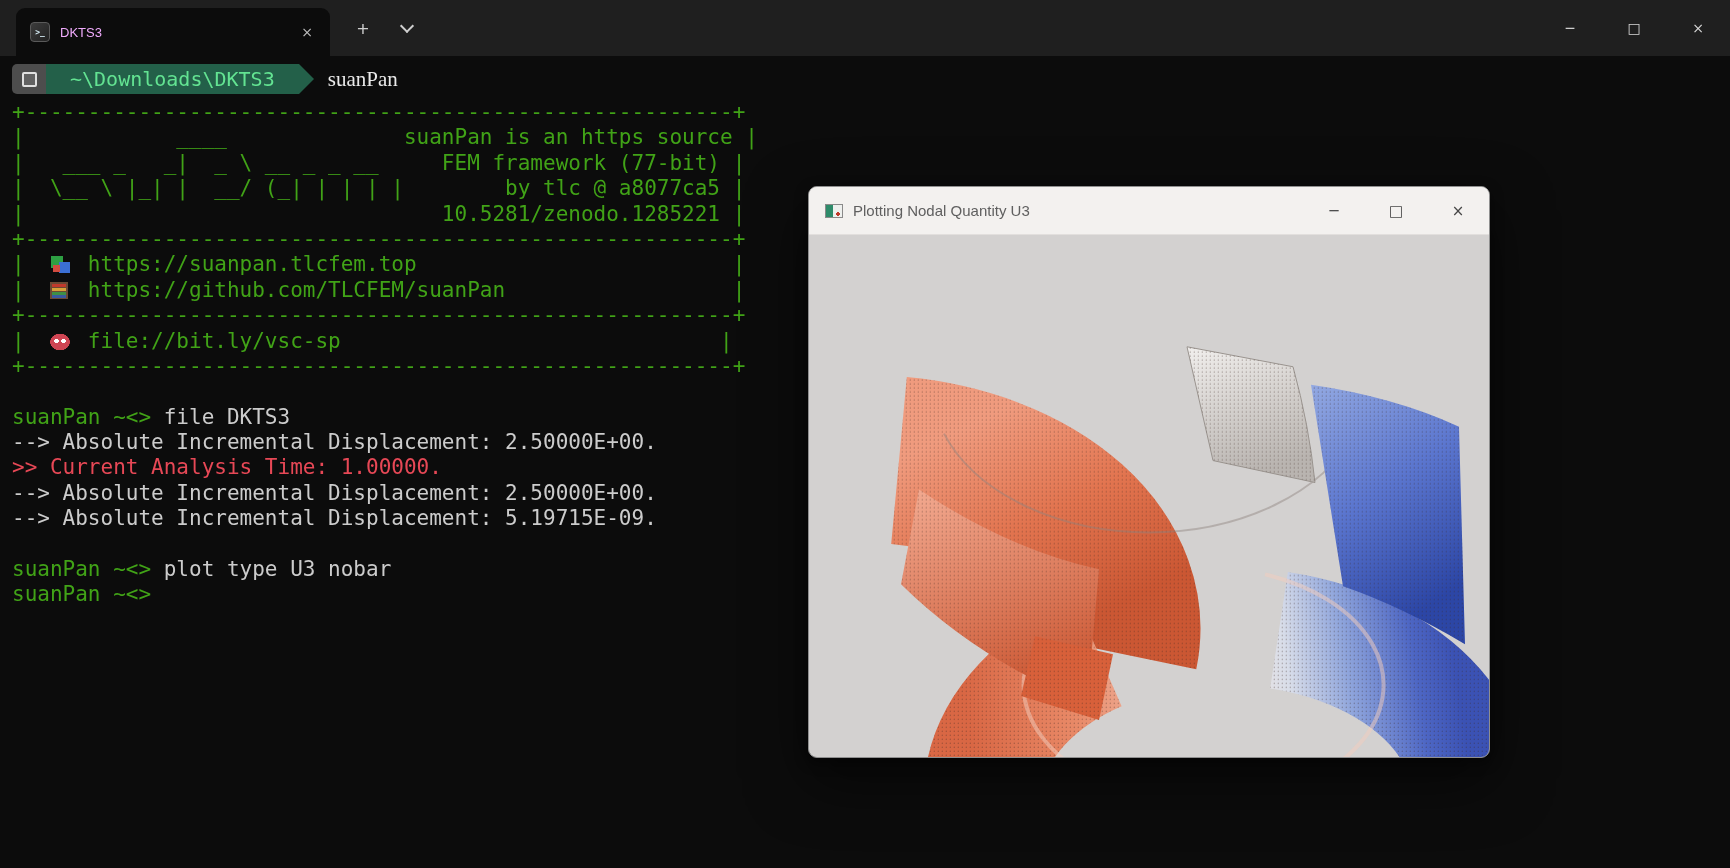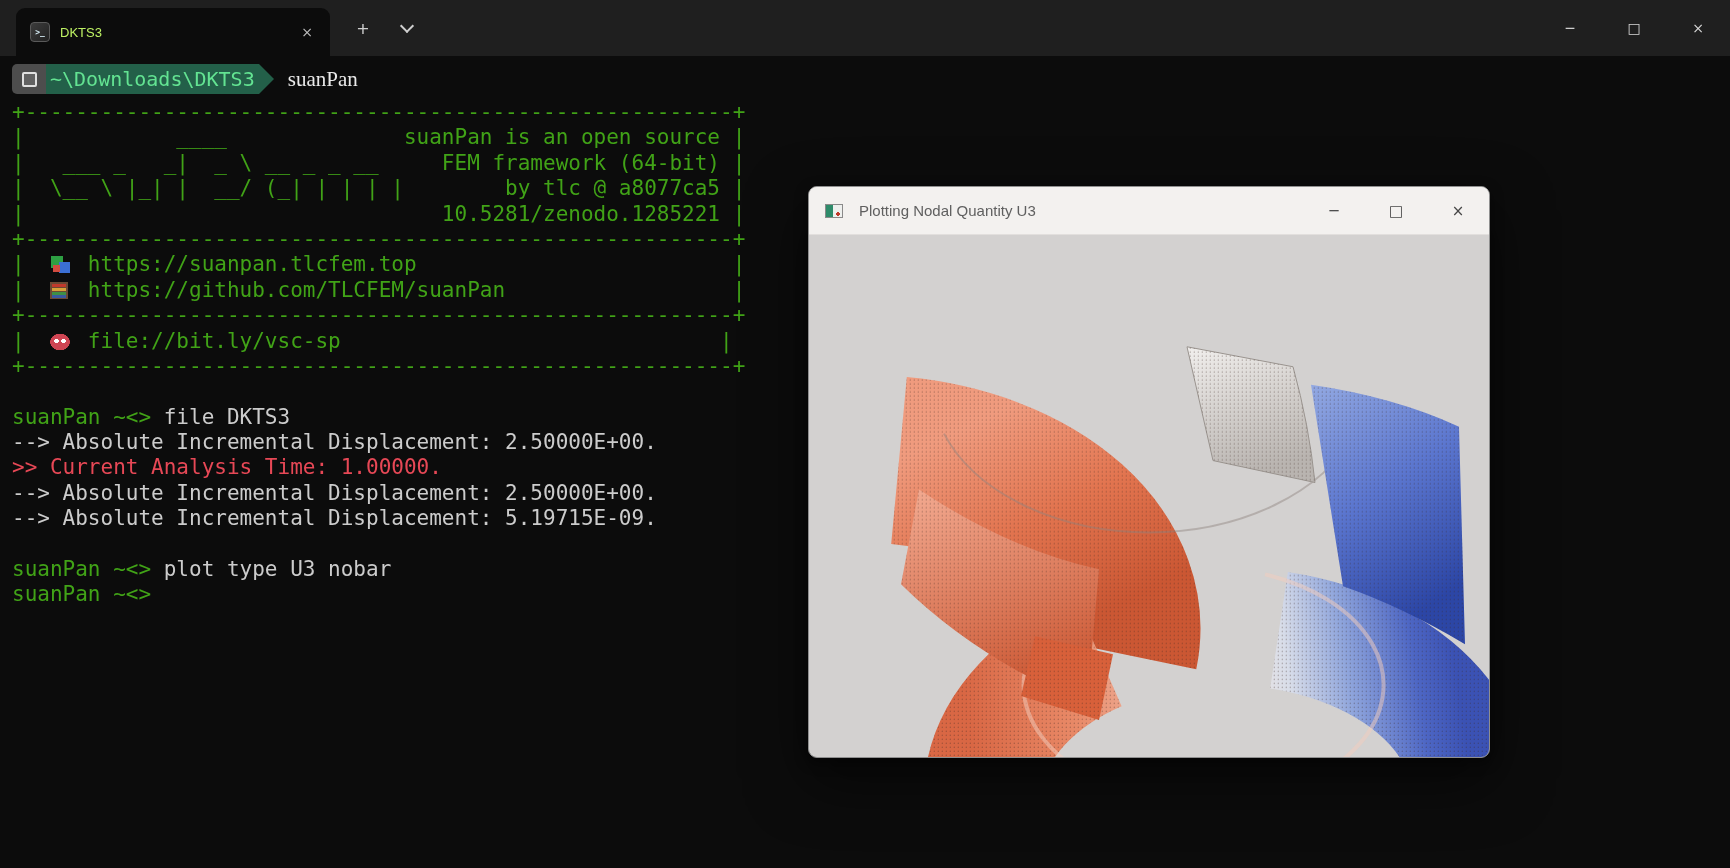--- a/index.html
+++ b/index.html
@@ -22,21 +22,21 @@
   }
   .tab-icon{
     width:20px;height:20px;border-radius:4px;flex:0 0 auto;
     background:linear-gradient(135deg,#3c3c3c,#222);
     border:1px solid #5a5a5a;box-sizing:border-box;
     color:#d7eef7;font-size:8px;font-weight:bold;
     display:flex;align-items:center;justify-content:center;
     font-family:"DejaVu Sans Mono",monospace;
   }
   .tab-title{
-    margin-left:10px;color:#bef264;font:13px "Liberation Sans","DejaVu Sans",sans-serif;
+    margin-left:10px;color:#f0abfc;font:13px "Liberation Sans","DejaVu Sans",sans-serif;
     flex:1 1 auto;white-space:nowrap;overflow:hidden;
   }
   .tab-close{
     width:26px;height:26px;border-radius:5px;flex:0 0 auto;
     display:flex;align-items:center;justify-content:center;
     color:#bdbdbd;font:14px "DejaVu Sans",sans-serif;cursor:default;
   }
   .tb-btn{
     position:absolute;top:11px;width:34px;height:34px;border-radius:6px;
     display:flex;align-items:center;justify-content:center;
@@ -49,21 +49,21 @@
   .win-controls{position:absolute;top:0;right:0;height:56px;display:flex;}
   .wc{width:64px;height:56px;display:flex;align-items:center;justify-content:center;
       color:#d6d6d6;font:14px "DejaVu Sans",sans-serif;}
   
   .term{position:absolute;left:12px;top:60px;}
   .prompt-row{display:flex;align-items:center;height:30px;margin:4px 0 6px 0;}
   .os-seg{width:34px;height:30px;background:var(--badge-icon-bg,#4d4d4d);
           border-radius:5px 0 0 5px;display:flex;align-items:center;justify-content:center;}
   .os-icon{width:11px;height:11px;border:2px solid #e0e0e0;border-radius:2px;background:rgba(255,255,255,.12);}
   .path-seg{height:30px;background:var(--badge-bg,#236049);display:flex;align-items:center;
-            padding:0 4px;color:var(--badge-fg,#63e392);font-size:20px;}
+            padding:0 24px;color:var(--badge-fg,#63e392);font-size:20px;}
   .seg-arrow{width:0;height:0;border-top:15px solid transparent;border-bottom:15px solid transparent;
              border-left:15px solid var(--badge-bg,#236049);}
   .prompt-cmd{margin-left:14px;color:#eaeaea;font-size:21px;font-family:Liberation Serif, serif;}
   .term-lines{font-size:21px;line-height:25.4px;}
   .tl{white-space:pre;height:25.4px;}
   .fg{color:var(--terminal-fg,#cccccc);}
   .green{color:var(--terminal-green,#41a317);}
   .red{color:var(--terminal-red,#e74856);}
   .icon{display:inline-block;width:2ch;height:20px;vertical-align:-4px;background-repeat:no-repeat;}
   .icon-abacus{background-image:
@@ -91,21 +91,21 @@
     border:1px solid #8f8f8f;border-radius:9px;box-sizing:border-box;overflow:hidden;
     box-shadow:0 22px 60px rgba(0,0,0,.55),0 4px 14px rgba(0,0,0,.4);
   }
   .plot-titlebar{
     height:48px;background:var(--plot-titlebar-bg,#f3f1ef);
     display:flex;align-items:center;padding-left:16px;border-bottom:1px solid #e2dfdd;box-sizing:border-box;
   }
   .plot-icon{width:18px;height:14px;border:1px solid #8a8a8a;box-sizing:border-box;
     background-image:radial-gradient(circle 2px at 12px 9px,#c0392b 95%,transparent),
                      linear-gradient(90deg,#2e8b6a 0 45%,#eef0ee 45%);}
-  .plot-title{margin-left:16px;color:#5f5f5f;font:15px "Liberation Sans","DejaVu Sans",sans-serif;}
+  .plot-title{margin-left:10px;color:#5f5f5f;font:15px "Liberation Sans","DejaVu Sans",sans-serif;}
   .plot-controls{margin-left:auto;display:flex;height:48px;}
   .pc{width:62px;height:48px;display:flex;align-items:center;justify-content:center;
       color:#474747;font:15px "DejaVu Sans",sans-serif;}
   .plot-canvas{position:absolute;left:0;top:48px;right:0;bottom:0;}
   .plot-canvas svg{display:block;width:100%;height:100%;}
 </style>
 </head>
 <body>
 
 <div class="titlebar">
@@ -129,22 +129,22 @@
   <div class="prompt-row">
     <div class="os-seg">
       <div class="os-icon"></div>
     </div>
     <div class="path-seg">~\Downloads\DKTS3</div>
     <div class="seg-arrow"></div>
     <div class="prompt-cmd">suanPan</div>
   </div>
   <div class="term-lines">
       <div class="tl"><span class="green">+--------------------------------------------------------+</span></div>
-      <div class="tl"><span class="green">|            ____              suanPan is an open source |</span></div>
-      <div class="tl"><span class="green">|   ___ _   _|  _ \ __ _ _ __     FEM framework (64-bit) |</span></div>
+      <div class="tl"><span class="green">|            ____              suanPan is an https source |</span></div>
+      <div class="tl"><span class="green">|   ___ _   _|  _ \ __ _ _ __     FEM framework (77-bit) |</span></div>
       <div class="tl"><span class="green">|  \__ \ |_| |  __/ (_| | | | |        by tlc @ a8077ca5 |</span></div>
       <div class="tl"><span class="green">|                                 10.5281/zenodo.1285221 |</span></div>
       <div class="tl"><span class="green">+--------------------------------------------------------+</span></div>
       <div class="tl"><span class="green">|  </span><span class="icon icon-frames"></span><span class="green"> https://suanpan.tlcfem.top</span><span class="green">                         |</span></div>
       <div class="tl"><span class="green">|  </span><span class="icon icon-abacus"></span><span class="green"> https://github.com/TLCFEM/suanPan</span><span class="green">                  |</span></div>
       <div class="tl"><span class="green">+--------------------------------------------------------+</span></div>
       <div class="tl"><span class="green">|  </span><span class="icon icon-imp"></span><span class="green"> file://bit.ly/vsc-sp</span><span class="green">                              |</span></div>
       <div class="tl"><span class="green">+--------------------------------------------------------+</span></div>
       <div class="tl">&nbsp;</div>
       <div class="tl"><span class="green">suanPan ~&lt;&gt; </span><span class="fg">file DKTS3</span></div>

